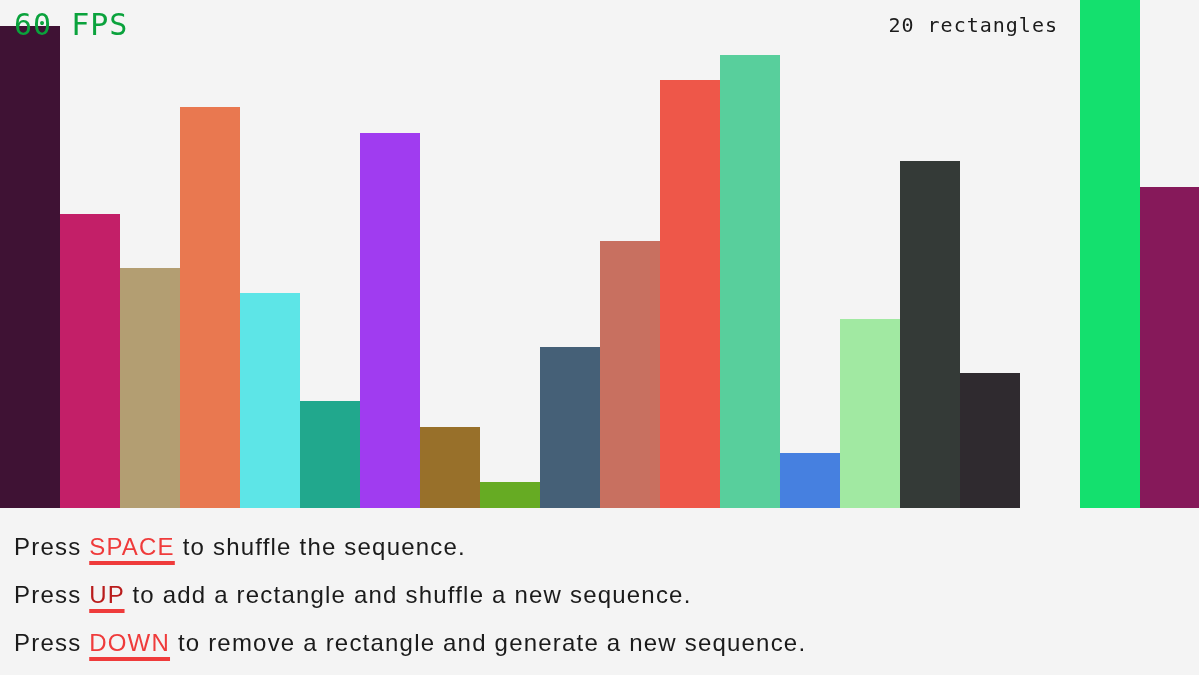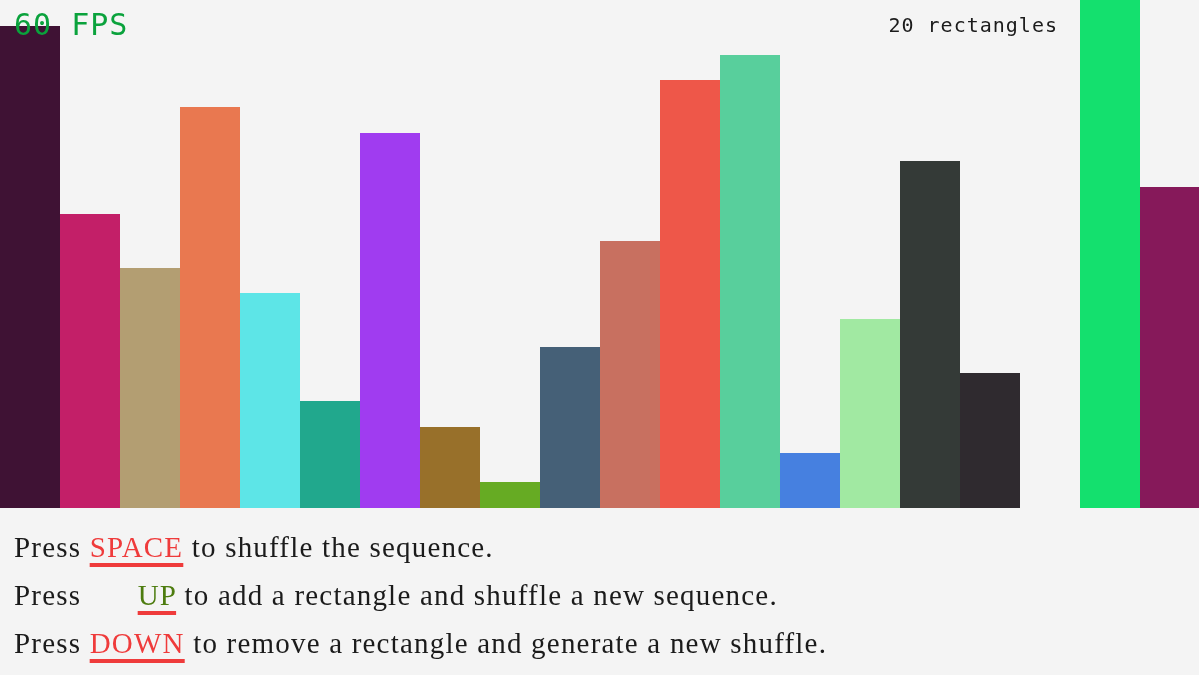--- a/index.html
+++ b/index.html
@@ -64,26 +64,26 @@
     position: absolute;
     left: 0;
     top: 509px;
     width: 1199px;
     height: 166px;
     background: #f4f4f4;
     padding: 14px 0 0 14px;
     box-sizing: border-box;
   }
   .instr-line {
-    font-size: 29px;
+    font-size: 24px;
     line-height: 48px;
     letter-spacing: 1.2px;
     color: #1b1b1b;
     white-space: nowrap;
-    font-family: Liberation Serif, serif;
+    font-family: Liberation Sans, sans-serif;
   }
   .key {
     color: #ef3b3b;
     text-decoration: underline;
     text-decoration-thickness: 4px;
     text-underline-offset: 6px;
   }
 </style>
 </head>
 <body>
@@ -111,17 +111,17 @@
       <div class="bar" style="left: 1020px; width: 60px; height: 0px; bottom: 1px; background: rgb(59, 42, 13);"></div>
       <div class="bar" style="left: 1080px; width: 60px; height: 508px; bottom: 1px; background: rgb(20, 224, 110);"></div>
       <div class="bar" style="left: 1140px; width: 60px; height: 321px; bottom: 1px; background: rgb(134, 25, 90);"></div>
     </div>
 
   <div id="fps-counter">60 FPS</div>
   <div id="rect-counter">20 rectangles</div>
 
   <div id="instructions">
       <div class="instr-line"><span>Press </span><span class="key" style="color: rgb(239, 59, 59); text-decoration-color: rgb(239, 59, 59);">SPACE</span><span> to shuffle the sequence.</span></div>
-      <div class="instr-line"><span>Press </span><span class="key" style="color: #4d7c0f; text-decoration-color: rgb(239, 59, 59); margin-left: 48px;">UP</span><span> to add a rectangle and shuffle a new sequence.</span></div>
-      <div class="instr-line"><span>Press </span><span class="key" style="color: rgb(239, 59, 59); text-decoration-color: rgb(239, 59, 59); text-align: center;">DOWN</span><span> to remove a rectangle and generate a new shuffle.</span></div>
+      <div class="instr-line"><span>Press </span><span class="key" style="color: #b91c1c; text-decoration-color: rgb(239, 59, 59);">UP</span><span> to add a rectangle and shuffle a new sequence.</span></div>
+      <div class="instr-line"><span>Press </span><span class="key" style="color: rgb(239, 59, 59); text-decoration-color: rgb(239, 59, 59); text-align: center;">DOWN</span><span> to remove a rectangle and generate a new sequence.</span></div>
     </div>
 
 </div>
 
 </body></html>

